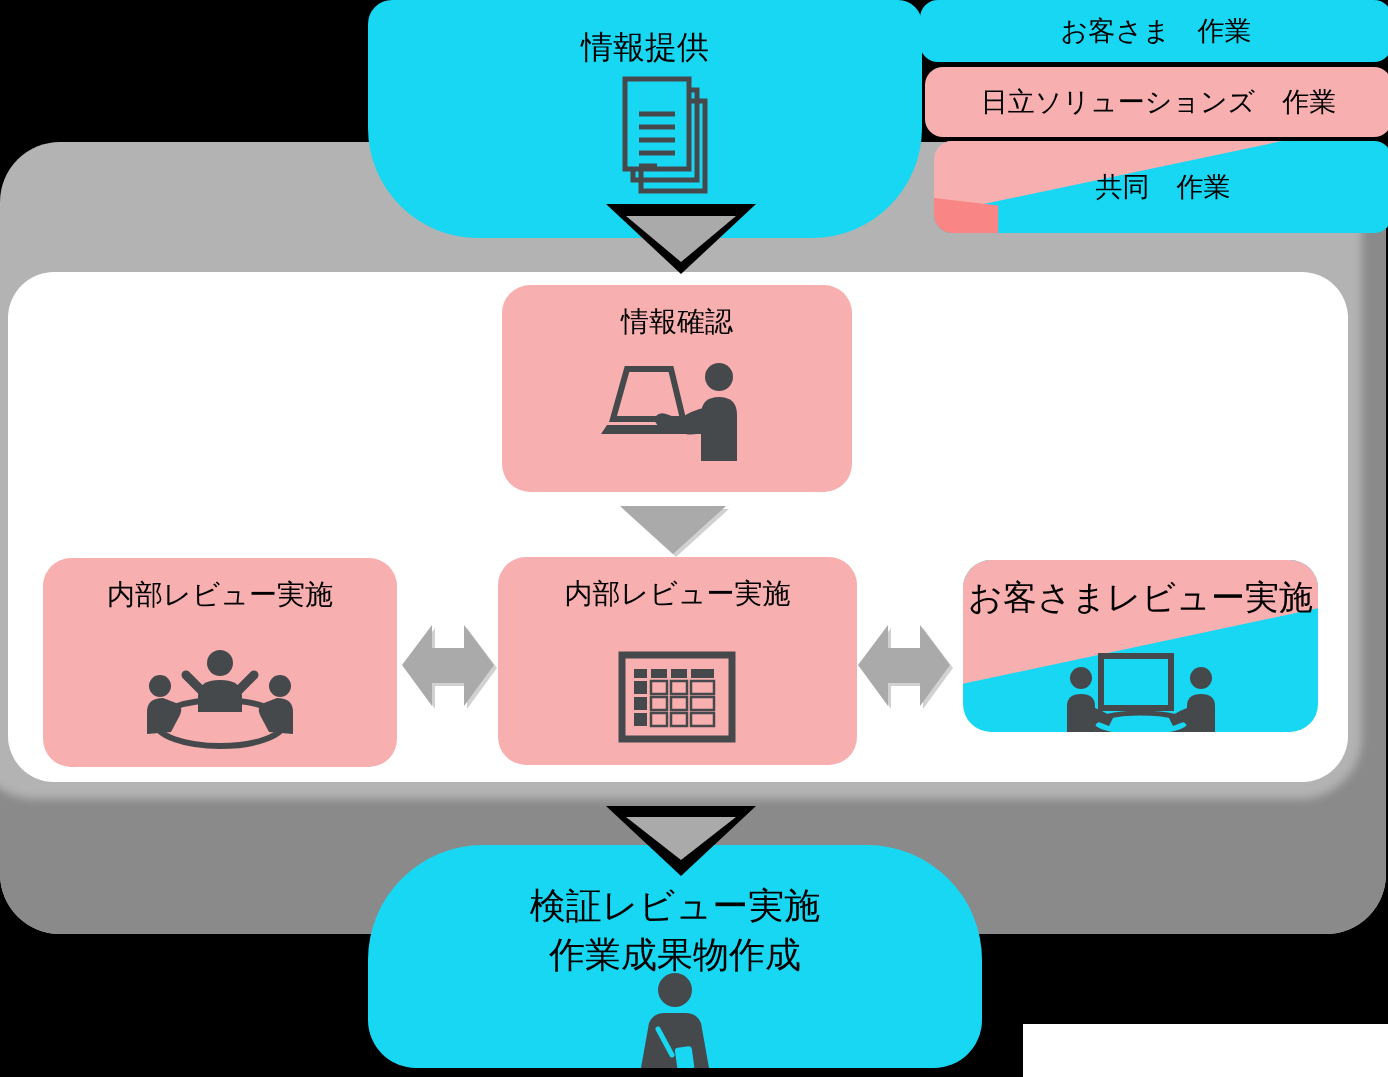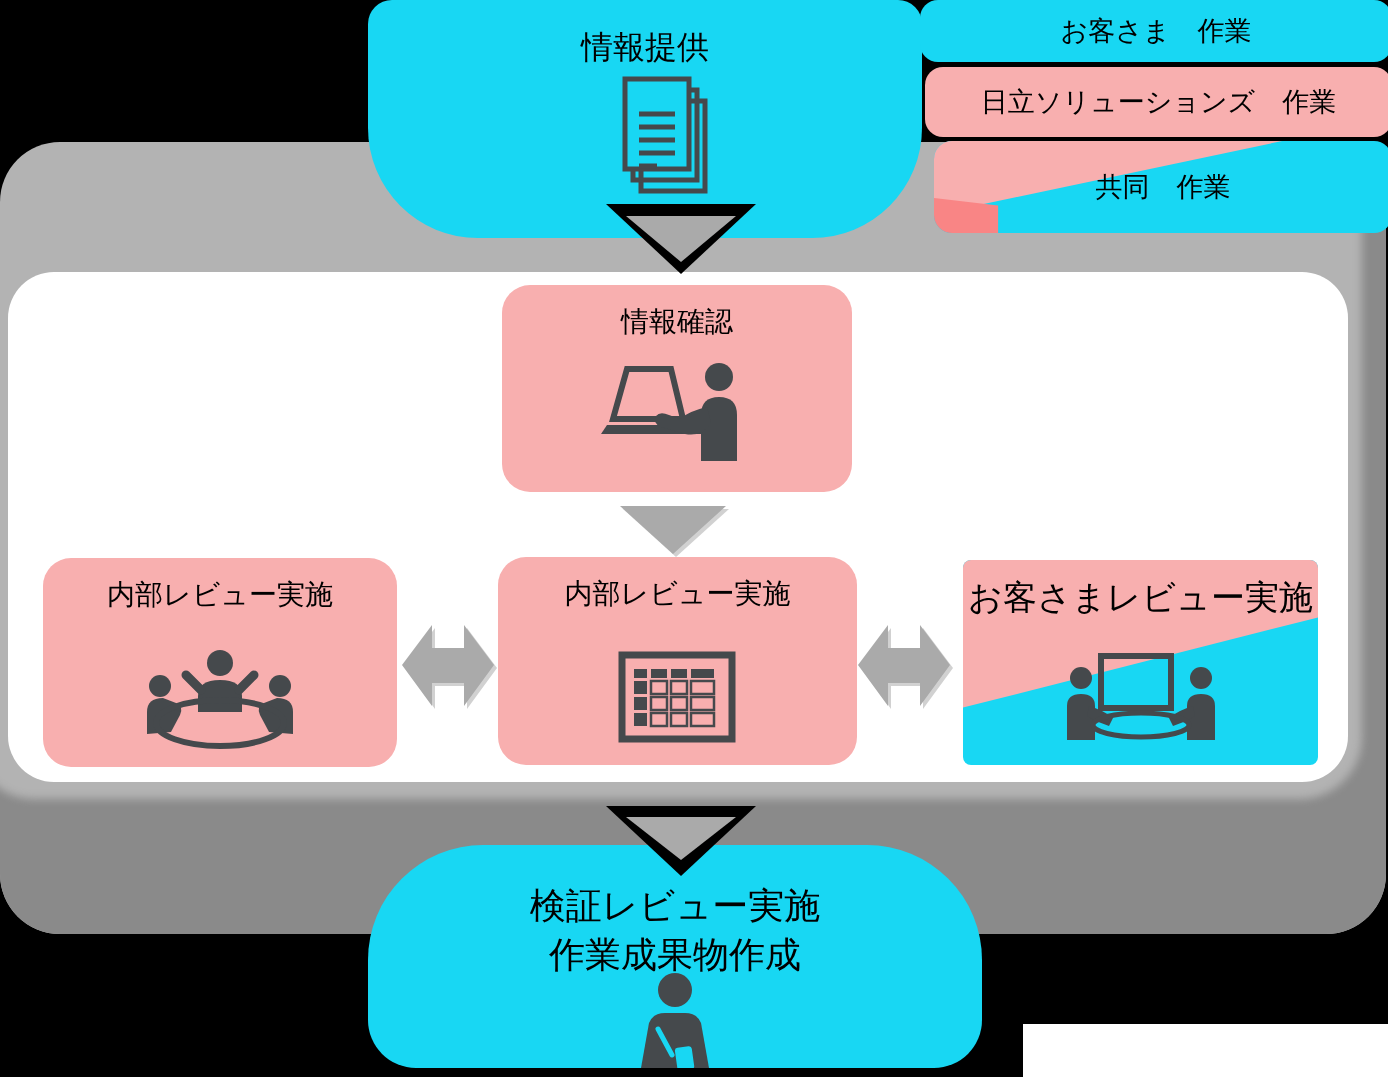--- a/index.html
+++ b/index.html
@@ -59,22 +59,22 @@
            clip-path:polygon(0 62%, 14% 70%, 14% 100%, 0 100%); }
   .legend-label{ position:absolute; left:0; right:0; top:50%; transform:translateY(-50%);
                  text-align:center; font-size:27px; }
 
   
   .pbox{ border-radius:28px; background:var(--c-pink,#F8AFAF); }
   .pbox .node-label{ margin-top:14px; font-size:28px;font-family:Liberation Serif, serif; }
   .confirm-box { left:502px; top:285px; width:350px; height:207px; }
   .internal-box{ left:43px;  top:558px; width:354px; height:209px; }
   .create-box  { left:498px; top:557px; width:359px; height:208px; }
-  .customer-box{ left:963px; top:560px; width:355px; height:205px;
-                 border-radius:8px; background:var(--c-cyan,#18D7F3); overflow:hidden; }
+  .customer-box{ left:963px; top:560px; width:355px; height:172px;
+                 border-radius:28px; background:var(--c-cyan,#18D7F3); overflow:hidden; }
   .customer-pink{ position:absolute; left:0; top:0; right:0; bottom:0;
                   background:var(--c-pink,#F8AFAF);
                   clip-path:polygon(0 0, 100% 0, 100% 28%, 0 72%); }
   .customer-box .node-label{ position:relative; font-size:34px; }
 
   
   .shadowed{ filter:drop-shadow(3px 3px 0 rgba(0,0,0,0.18)); }
   svg{ display:block; }
   .fill-arrow{ fill:var(--c-arrow,#AAAAAA); }
   .fill-chev{ fill:var(--c-chevron,#000000); }

